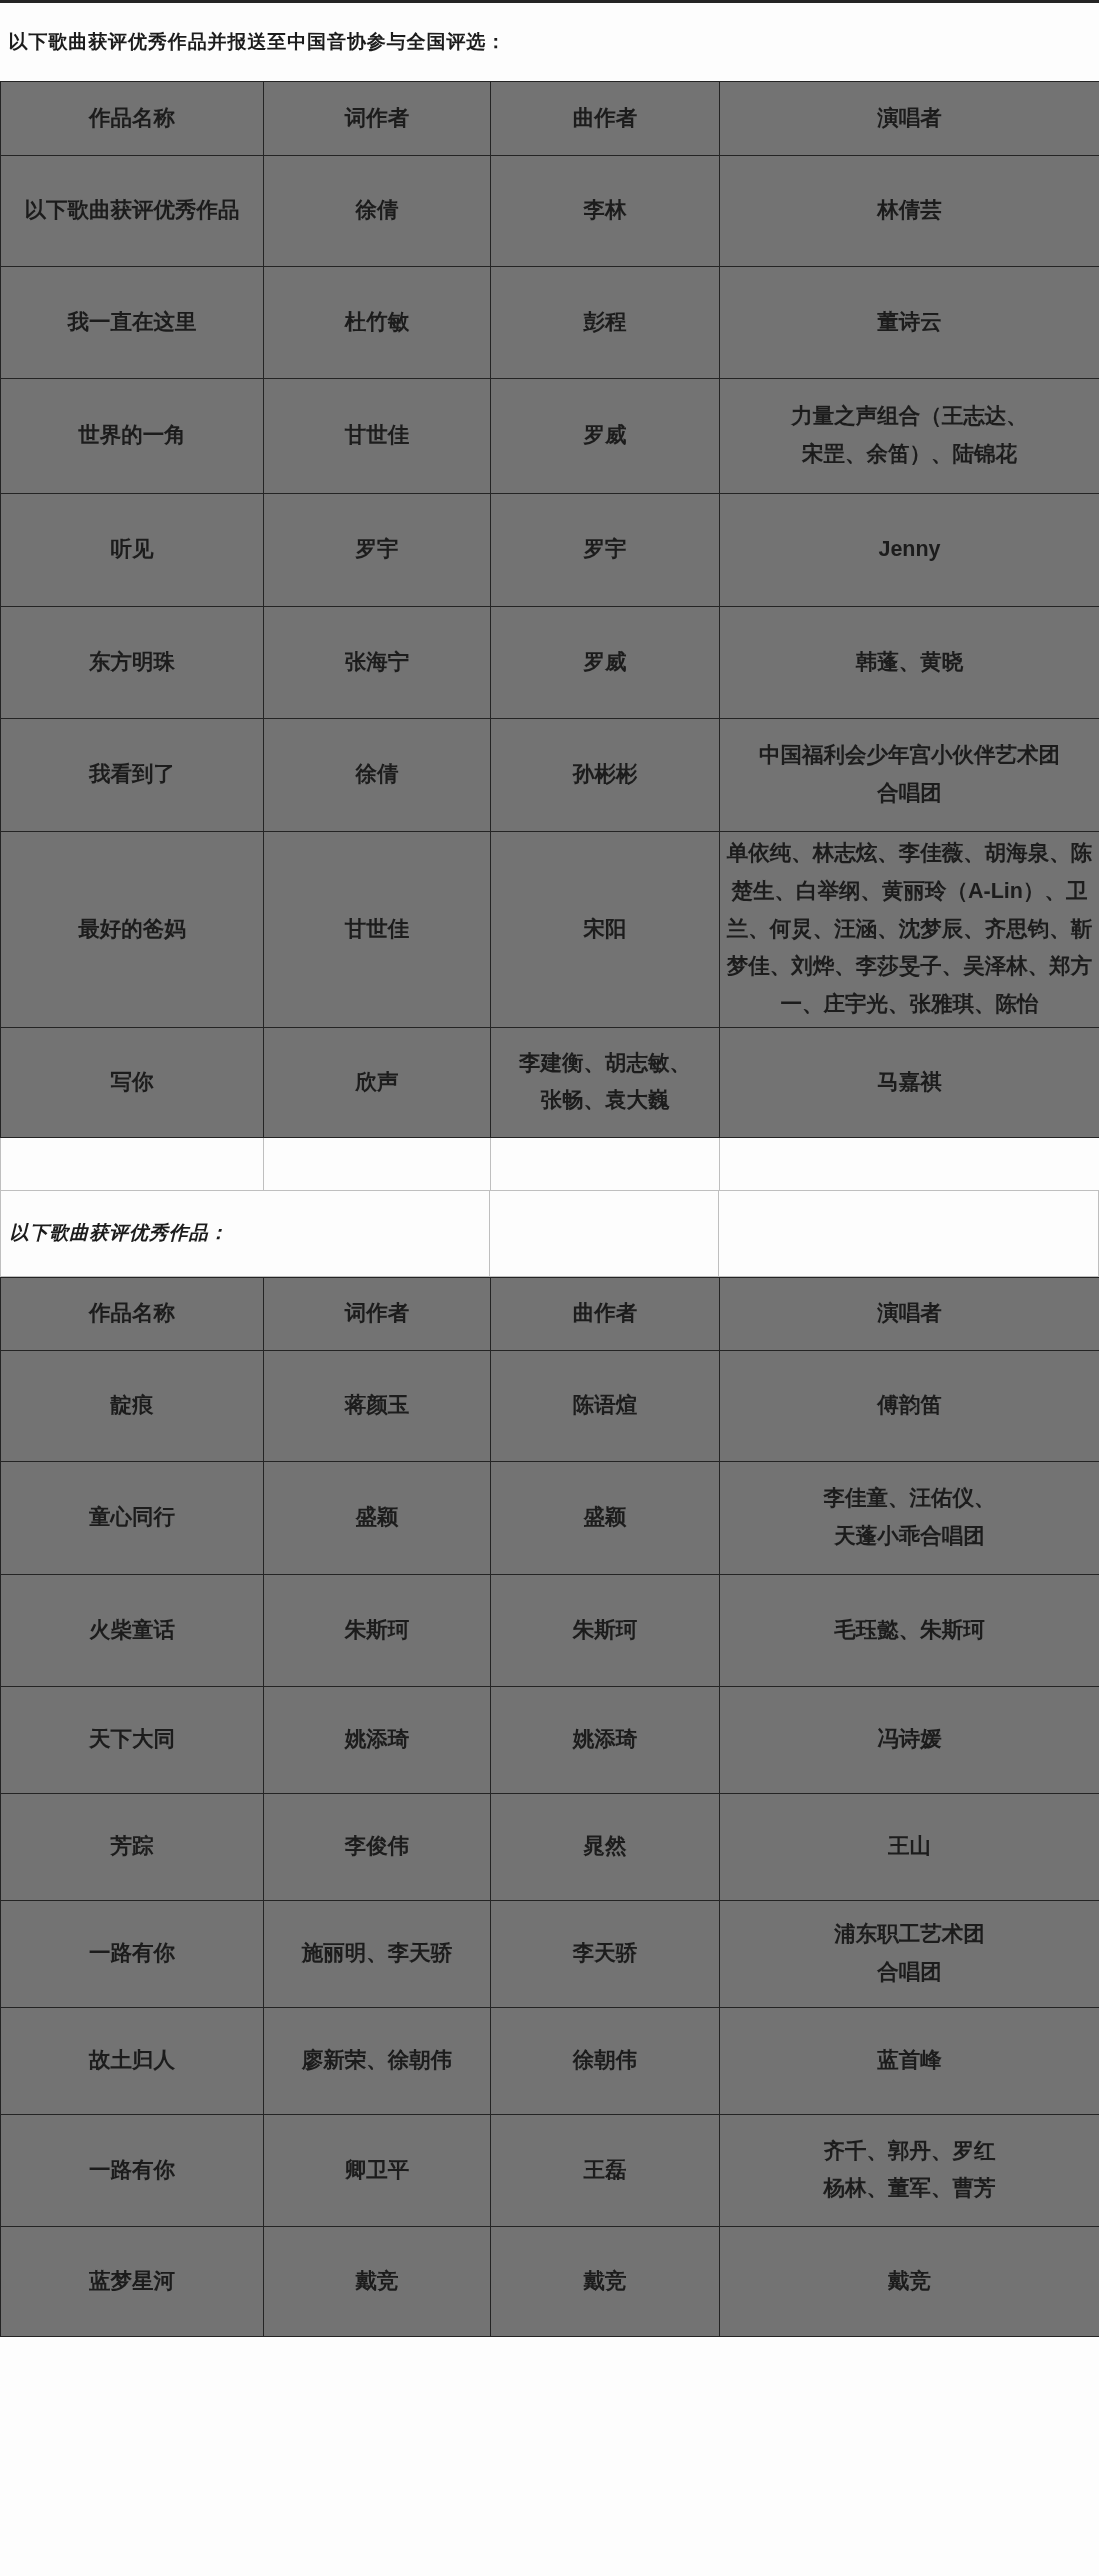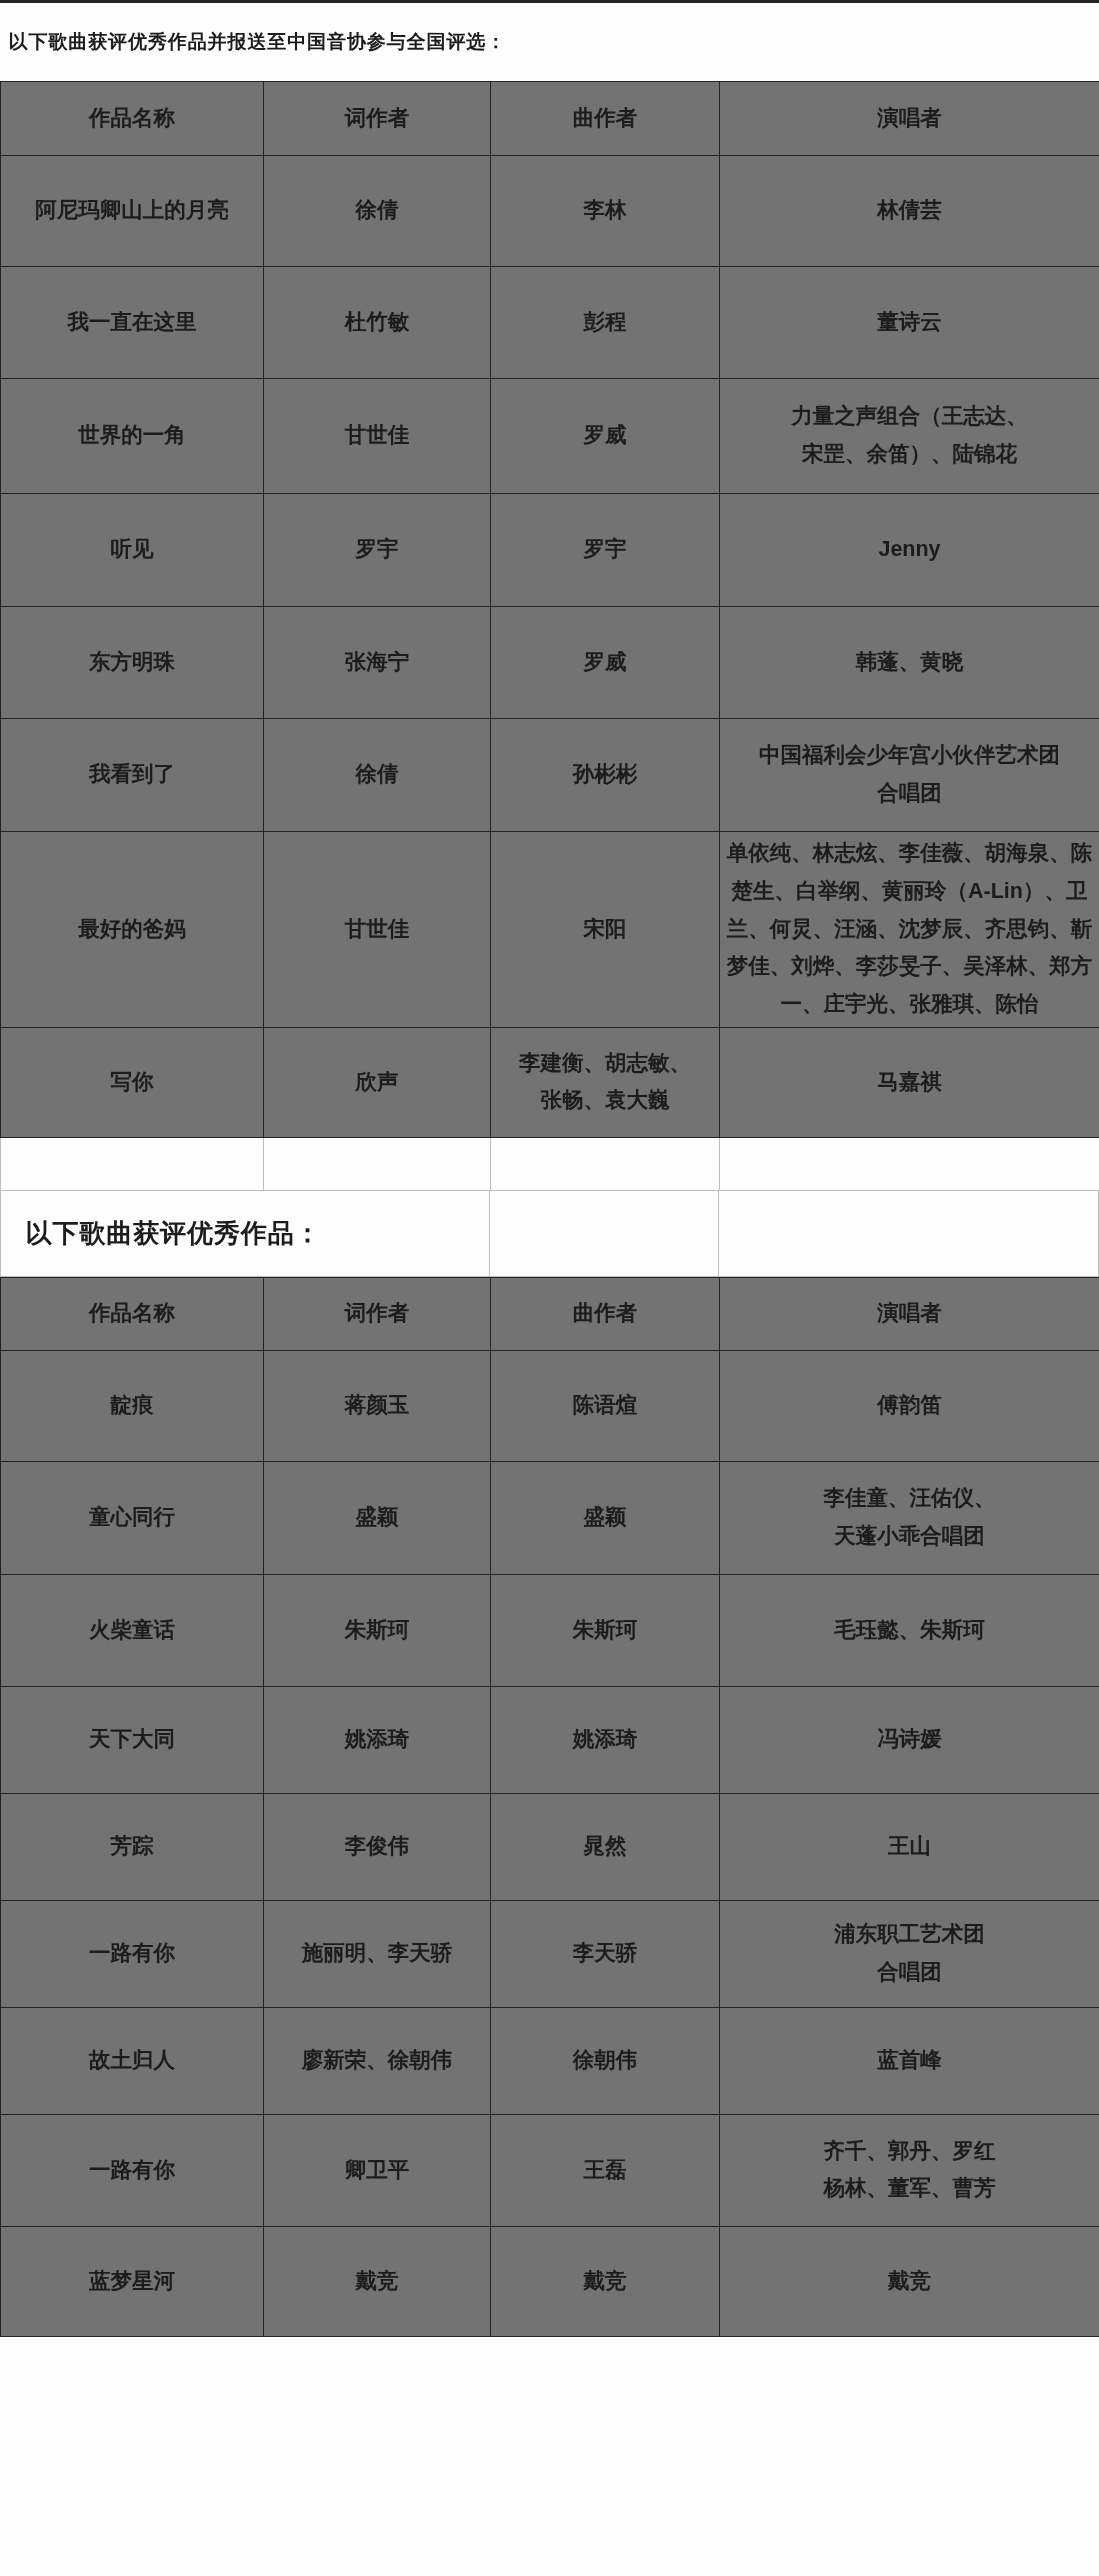--- a/index.html
+++ b/index.html
@@ -25,21 +25,21 @@
   table.spacer-grid { border-collapse:collapse; width:1099px; table-layout:fixed; }
   table.spacer-grid td { border:0.9px solid #bfbfbf; border-top:none; height:52px; padding:0; }
 
   .heading-band {
     height:86px; display:flex; box-sizing:border-box;
     border-left:0.9px solid #bfbfbf; border-right:0.9px solid #bfbfbf; border-bottom:0.9px solid #bfbfbf;
   }
   .hb-cell { box-sizing:border-box; border-right:0.9px solid #bfbfbf; height:100%; }
   .hb-cell:last-child { border-right:none; }
   .hb-left { width:490px; display:flex; align-items:center; padding-left:8.6px; }
-  .hb-left p { margin:16px; font-size:26px; letter-spacing:0.9px; }
+  .hb-left p { margin:0; font-size:19px; letter-spacing:0.9px;font-style:italic; }
   .hb-c3 { width:229px; }
   .hb-c4 { width:380px; }
 </style>
 </head>
 <body>
 
 <div class="page">
 
   <div class="intro-band">
     <p>以下歌曲获评优秀作品并报送至中国音协参与全国评选：</p>
@@ -55,21 +55,21 @@
     <thead>
       <tr style="height:74px">
         <th>作品名称</th>
         <th>词作者</th>
         <th>曲作者</th>
         <th>演唱者</th>
       </tr>
     </thead>
     <tbody>
       <tr style="height:111px">
-        <td>阿尼玛卿山上的月亮</td>
+        <td>以下歌曲获评优秀作品</td>
         <td>徐倩</td>
         <td>李林</td>
         <td>林倩芸</td>
       </tr>
       <tr style="height:112px">
         <td>我一直在这里</td>
         <td>杜竹敏</td>
         <td>彭程</td>
         <td>董诗云</td>
       </tr>

